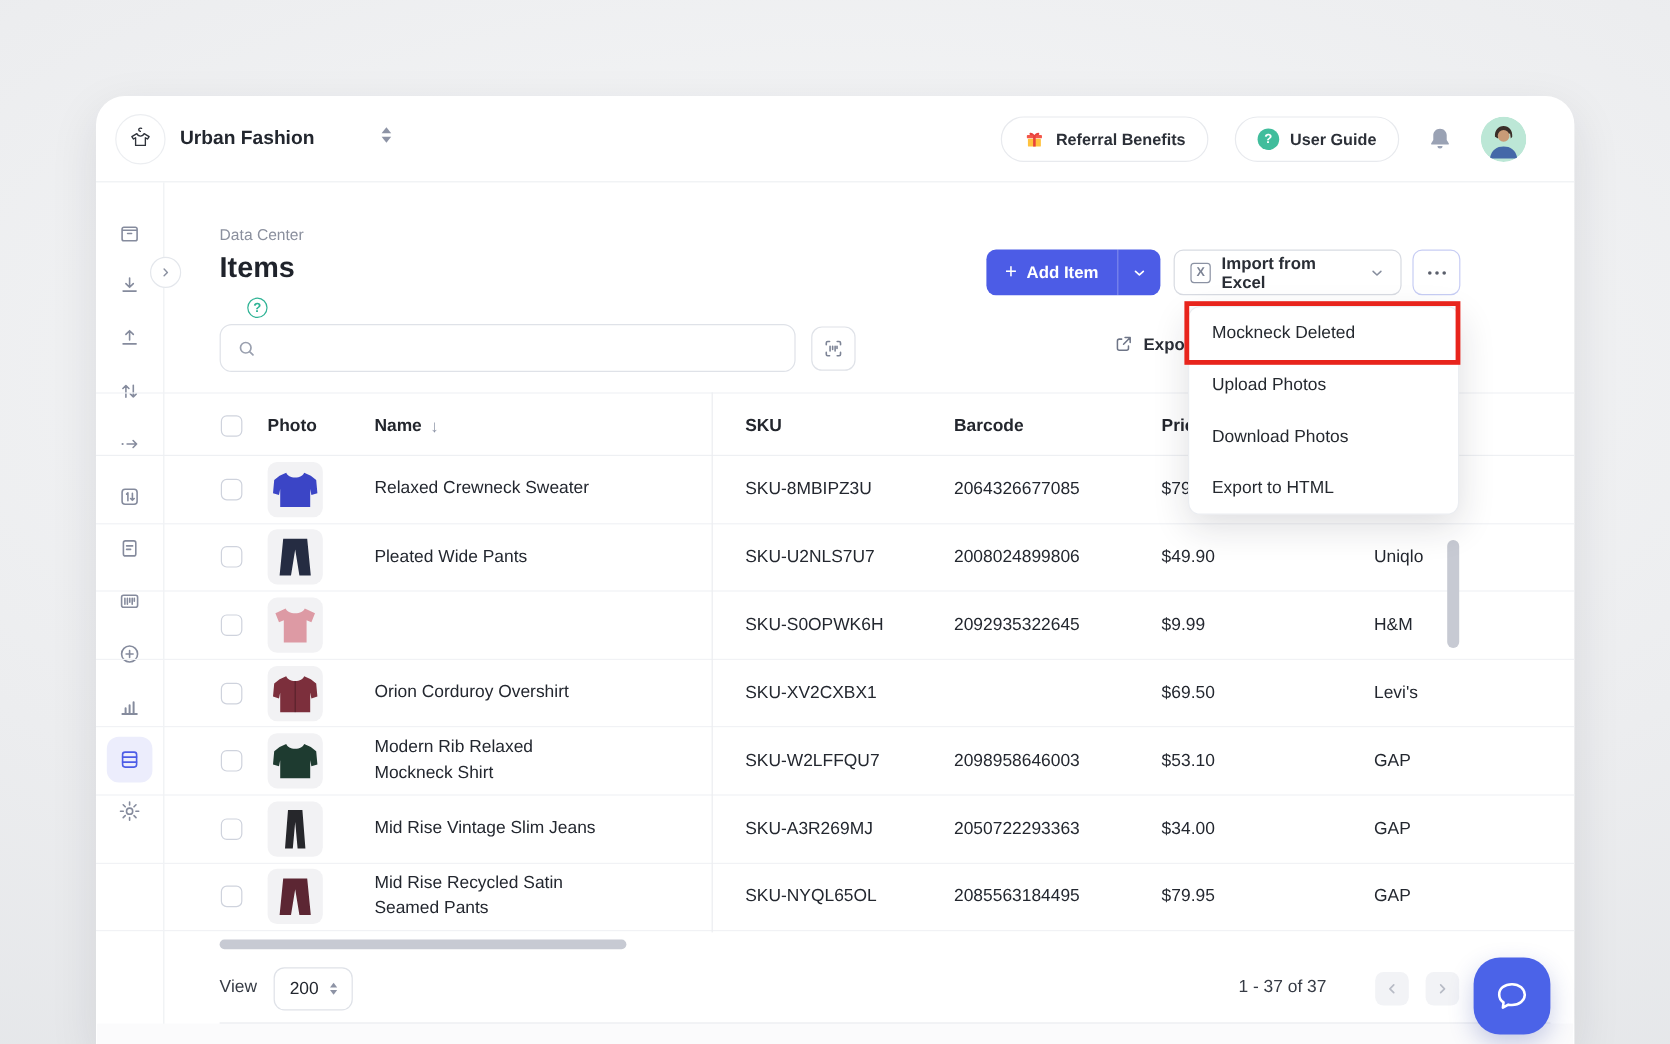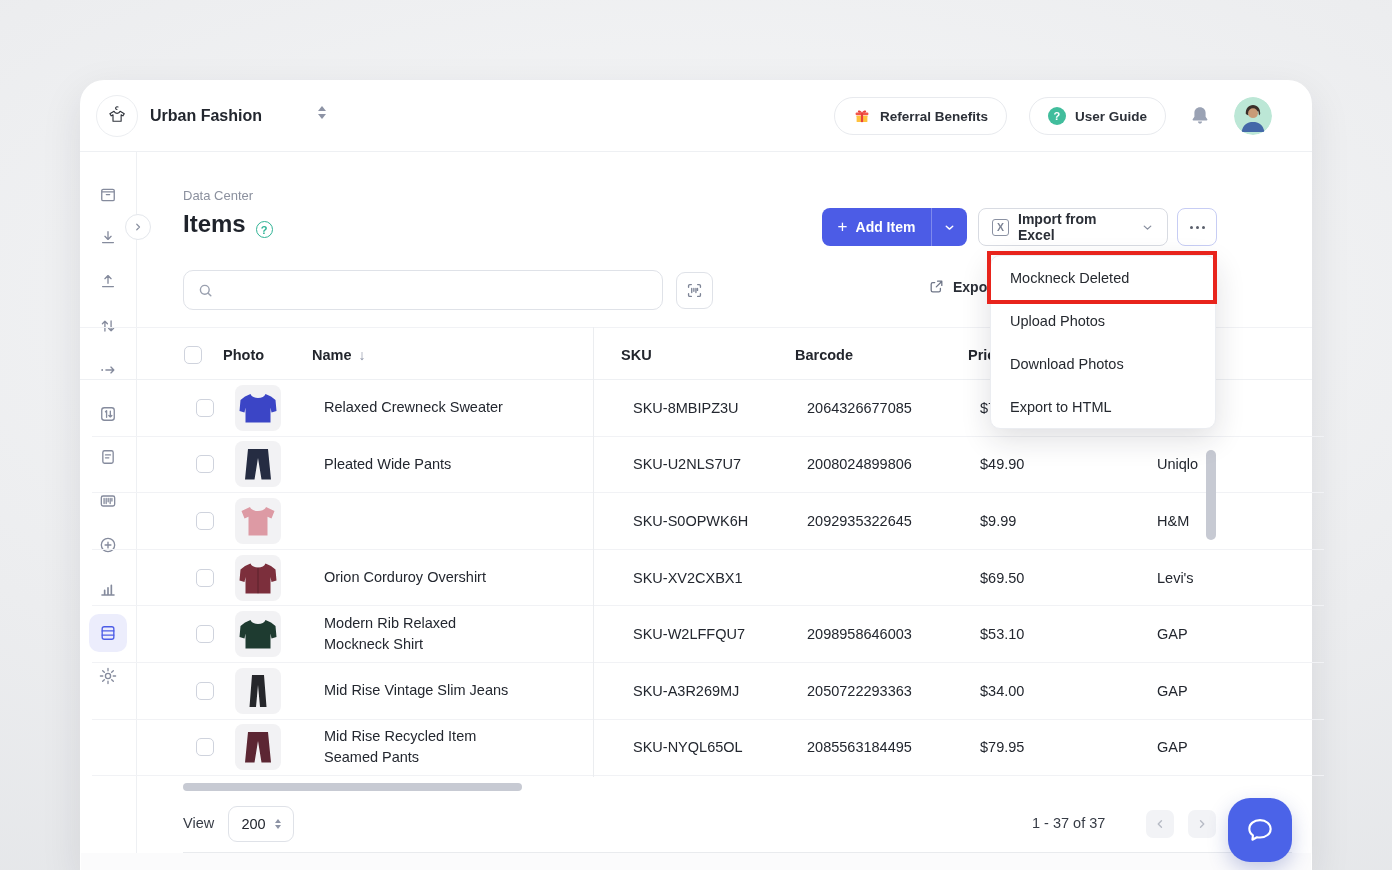--- a/index.html
+++ b/index.html
@@ -31,21 +31,21 @@
   .side-item{ position:absolute; left:9px; width:38px; height:38px; border-radius:10px;
     display:flex; align-items:center; justify-content:center; color:#858b9d; cursor:pointer; }
   .side-item.active{ background:#ecedfc; color:var(--accent,#4c5ce6); }
   .side-item svg{ width:20px; height:20px; }
   .collapse-btn{ position:absolute; left:45px; top:134px; width:26px; height:26px; border-radius:50%;
     background:#fff; border:1px solid #e4e7ec; display:flex; align-items:center; justify-content:center;
     color:#8a90a0; cursor:pointer; z-index:5; }
 
   
   .breadcrumb{ position:absolute; left:103px; top:108px; font-size:13px; color:#8b909e; }
-  .page-title-row{ position:absolute; left:103px; top:130px; display:flex; align-items:flex-end; gap:10px; }
+  .page-title-row{ position:absolute; left:103px; top:130px; display:flex; align-items:center; gap:10px;flex-direction:column; }
   .page-title{ font-size:24px; font-weight:700; color:#1f232b; }
   .help-ring{ width:17px; height:17px; border-radius:50%; border:1.6px solid #2fb395; color:#2fb395;
     font-size:11px; font-weight:700; display:flex; align-items:center; justify-content:center; cursor:pointer; }
   .btn-add{ position:absolute; left:742px; top:128px; width:145px; height:38px; border-radius:8px;
     background:var(--accent,#4c5ce6); display:flex; color:#fff; cursor:pointer; }
   .btn-add .main{ flex:1; display:flex; align-items:center; justify-content:center; gap:8px;
     font-size:14px; font-weight:600; border-right:1px solid rgba(255,255,255,.28); }
   .btn-add .plus{ font-size:17px; font-weight:400; }
   .btn-add .arrow{ width:35px; display:flex; align-items:center; justify-content:center; }
   .btn-import{ position:absolute; left:898px; top:128px; width:190px; height:38px; border-radius:8px;
@@ -68,21 +68,21 @@
   .btn-export{ position:absolute; left:848px; top:198px; display:flex; align-items:center; gap:8px;
     font-size:14px; color:#2a2e36; font-weight:600; cursor:pointer; }
 
   
   .thead{ position:absolute; left:0; top:247px; width:1232px; height:53px;
     border-top:1px solid #f1f2f5; border-bottom:1px solid #eef0f3; }
   .th{ position:absolute; top:0; height:53px; display:flex; align-items:center;
     font-size:14.5px; font-weight:700; color:#23262d; }
   .sort-arrow{ margin-left:7px; color:#8b92a5; font-size:14px; font-weight:400; }
   .cb{ width:18px; height:18px; border:1.5px solid #cfd3dd; border-radius:5px; background:#fff; cursor:pointer; display:inline-block; }
-  .rows{ position:absolute; left:12px; top:300px; width:1232px; }
+  .rows{ position:absolute; left:0; top:300px; width:1232px; }
   .trow{ position:relative; width:1232px; height:56.6px; border-bottom:1px solid #f1f2f5; }
   .cell{ position:absolute; top:0; height:100%; display:flex; align-items:center; font-size:14.5px; color:#23272f; }
   .photo-tile{ width:46px; height:46px; border-radius:8px; background:#f2f2f4; overflow:hidden;
     display:flex; align-items:center; justify-content:center; }
   .name-cell{ width:190px; line-height:1.45; }
   .col-divider{ position:absolute; left:513px; top:247px; width:1px; height:450px; background:#ebedf0; }
   .vscroll{ position:absolute; left:1126px; top:370px; width:10px; height:90px; border-radius:5px; background:#c7cad3; cursor:pointer; }
   .hscroll{ position:absolute; left:103px; top:703px; width:339px; height:8px; border-radius:4px; background:#c7cad3; cursor:pointer; }
 
   
@@ -403,21 +403,21 @@
           <div class="cell" style="left:104px">
             <span class="cb"></span>
           </div>
           <div class="cell" style="left:143px">
             <div class="photo-tile">
               <svg width="46" height="46" viewBox="0 0 46 46">
                 <path d="M13 8 H33 L36 38.5 H26.5 L23 17 19.5 38.5 H10 Z" fill="#5c2633"></path>
               </svg>
             </div>
           </div>
-          <div class="cell name-cell" style="left:232px">Mid Rise Recycled Item Seamed Pants</div>
+          <div class="cell name-cell" style="left:232px">Mid Rise Recycled Satin Seamed Pants</div>
           <div class="cell" style="left:541px">SKU-NYQL65OL</div>
           <div class="cell" style="left:715px">2085563184495</div>
           <div class="cell" style="left:888px">$79.95</div>
           <div class="cell" style="left:1065px">GAP</div>
         </div>
       </div>
     <div class="col-divider"></div>
     <div class="vscroll"></div>
     <div class="hscroll"></div>
 

